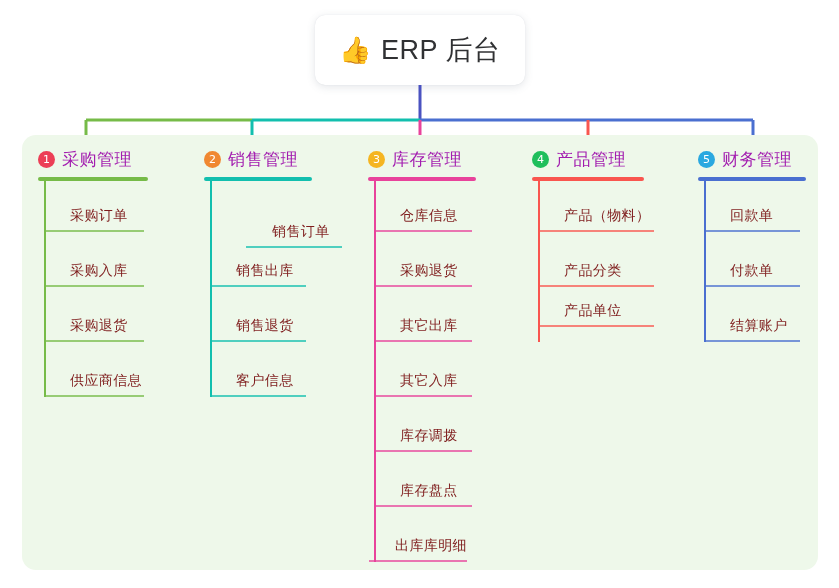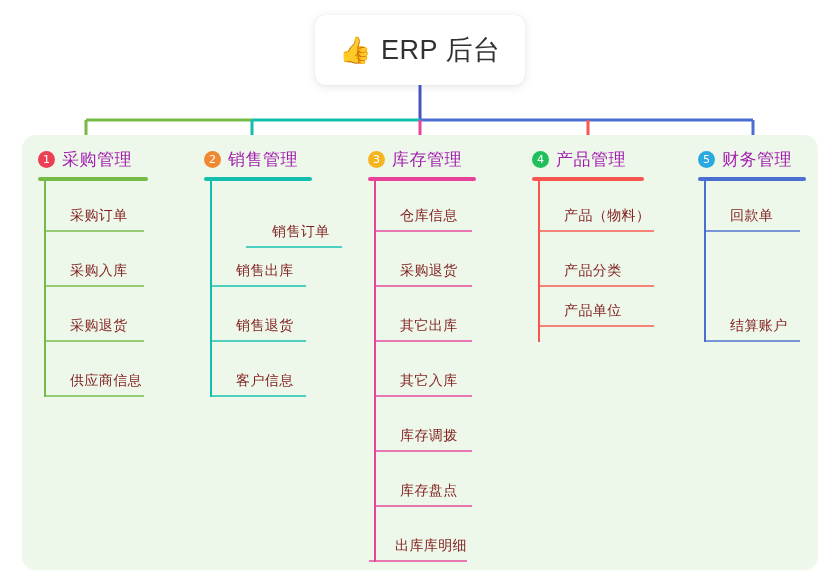--- a/index.html
+++ b/index.html
@@ -206,20 +206,24 @@
         <div class="col-head">
           <span class="badge" style="background: rgb(42, 168, 224);">5</span>
           <span class="col-title">财务管理</span>
         </div>
         <div class="head-rule" style="width: 108px; background: rgb(74, 111, 208);"></div>
         <div class="spine" style="left: 6px; top: 41px; height: 161px; background: rgb(74, 111, 208);"></div>
         <div class="item" style="top: 52px; left: 6px; width: 96px; height: 40px;">
           <span class="item-label">回款单</span>
           <div class="item-rule" style="width: 96px; background: rgb(74, 111, 208); opacity: 0.72;"></div>
         </div>
+        <div class="item" style="top: 107px; left: 6px; width: 96px; height: 40px;">
+          <span class="item-label">付款单</span>
+          <div class="item-rule" style="width: 96px; background: rgb(74, 111, 208); opacity: 0.72;"></div>
+        </div>
         <div class="item" style="top: 162px; left: 6px; width: 96px; height: 40px;">
           <span class="item-label">结算账户</span>
           <div class="item-rule" style="width: 96px; background: rgb(74, 111, 208); opacity: 0.72;"></div>
         </div>
       </div>
     </div>
 
 </div>
 
 </body></html>

